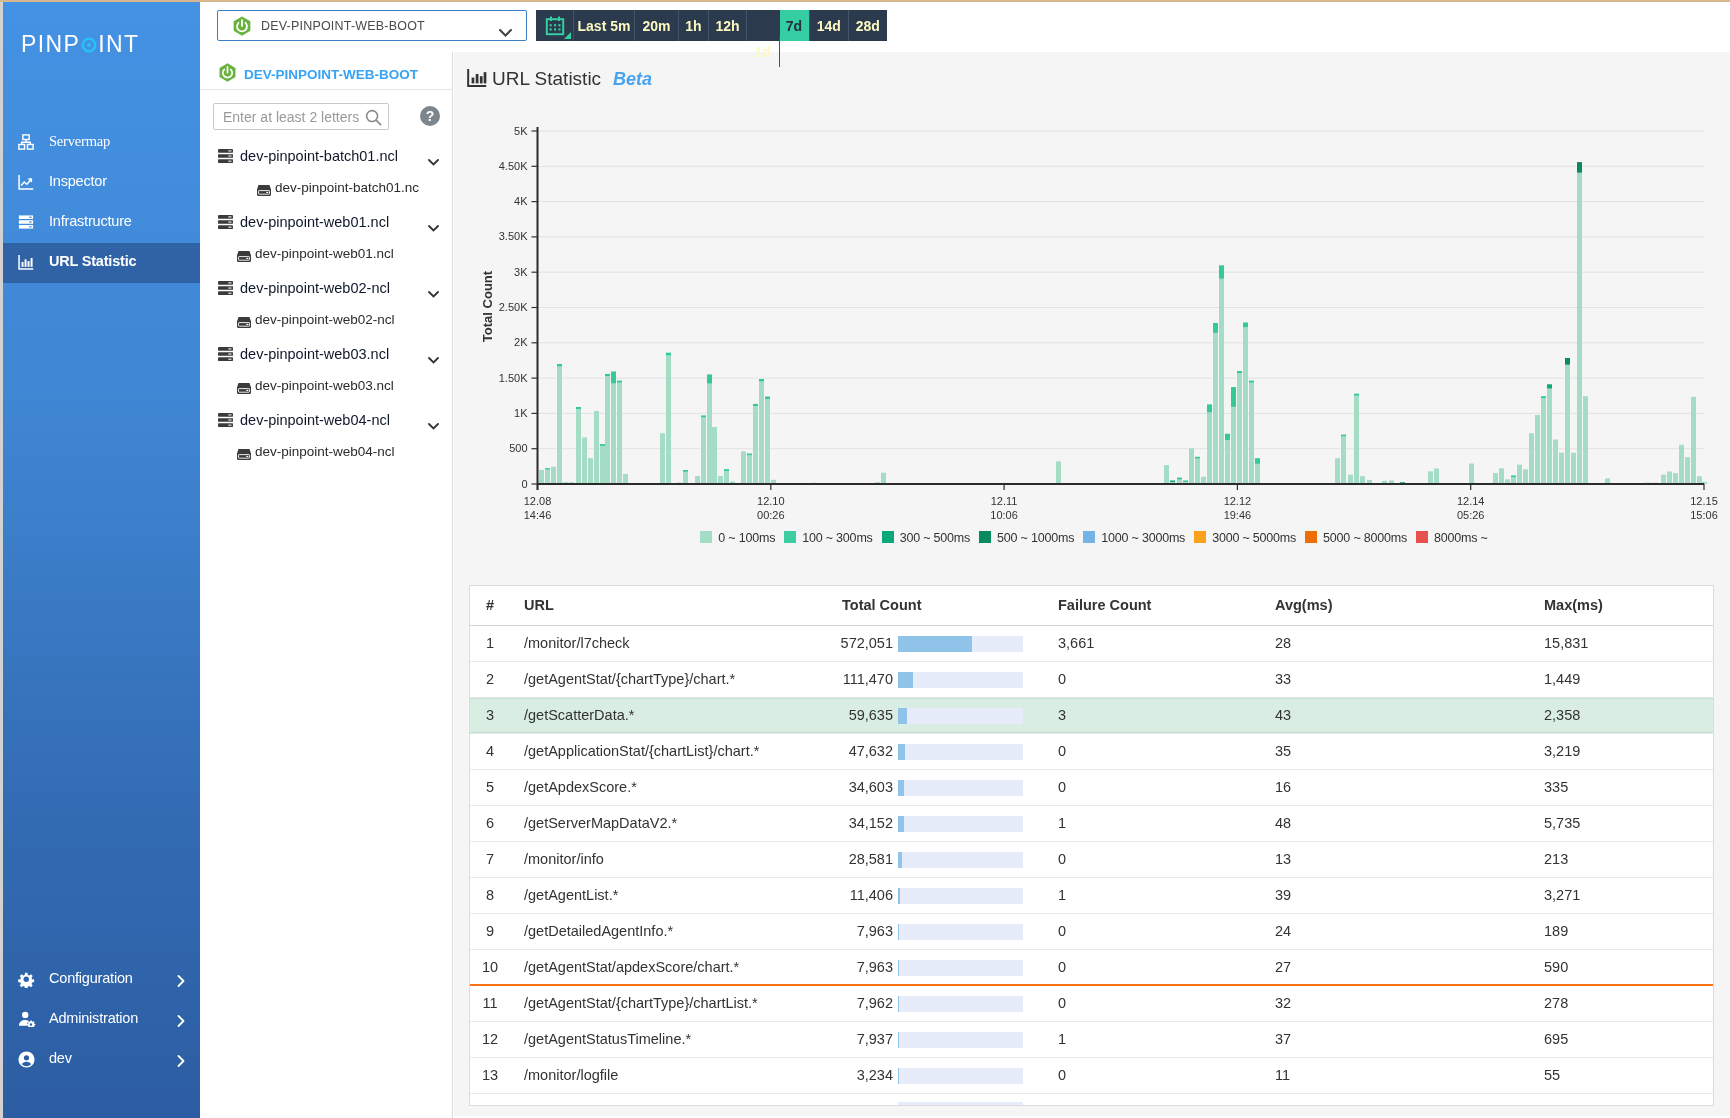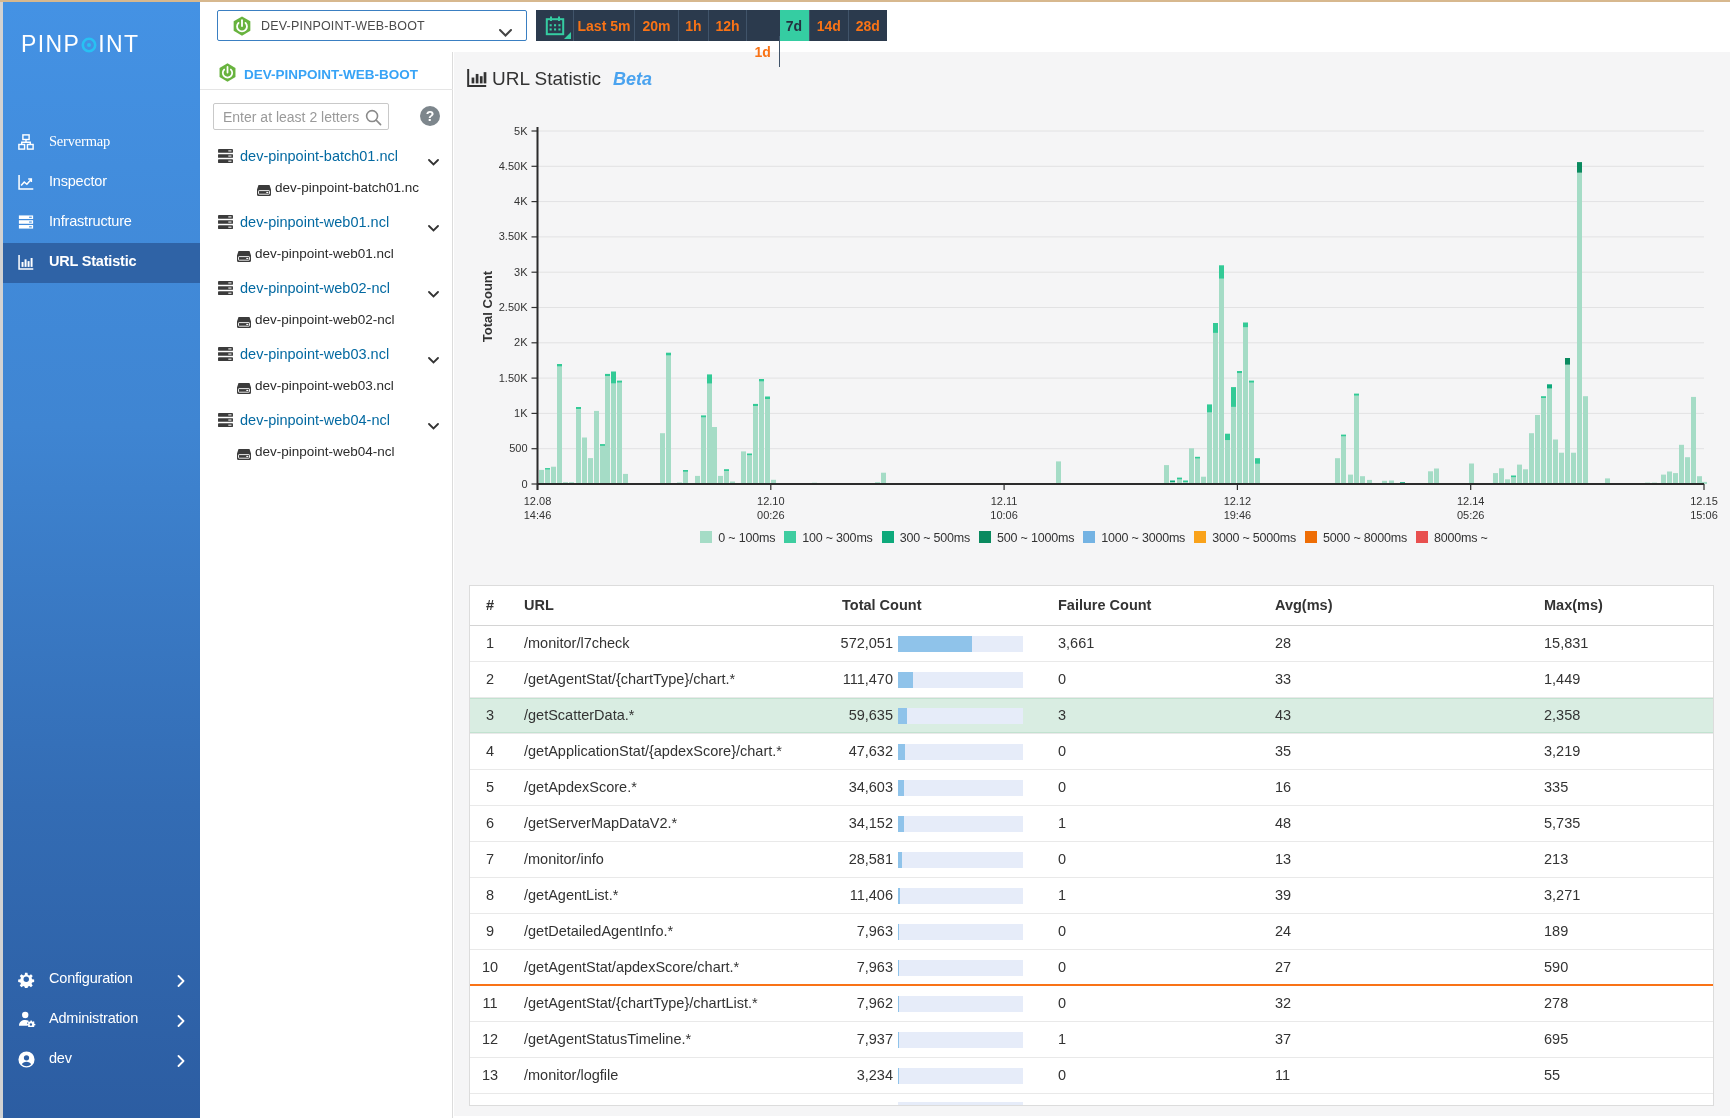--- a/index.html
+++ b/index.html
@@ -18,30 +18,30 @@
 #panel { left:200px; top:2px; width:253px; height:1116px; background:#fff; border-right:1px solid #dcdcdc; }
 #phead { position:absolute; left:17px; top:60px; width:236px; height:29px; }
 #phead .nm { position:absolute; left:27px; top:5px; font-size:13.5px; font-weight:bold; color:#37a3f6; white-space:nowrap; }
 #pline { position:absolute; left:0; top:87px; width:253px; border-top:1px solid #e5e5e5; }
 #sbox { position:absolute; left:13px; top:101px; width:176px; height:27px; border:1px solid #c9c9c9; border-radius:2px; background:#fff; }
 #sbox .ph { position:absolute; left:9px; top:5px; font-size:14px; color:#9a9a9a; }
 #sbox .sic { position:absolute; right:6px; top:5px; }
 #qmark { position:absolute; left:220px; top:104px; width:20px; height:20px; border-radius:50%; background:#7d868c; color:#fff; font-size:14px; font-weight:bold; text-align:center; line-height:20px; }
 .trow { position:absolute; left:0; width:253px; height:33px; }
 .ticon { position:absolute; left:18px; top:3px; }
-.tname { position:absolute; left:40px; top:2px; font-size:14.5px; color:#0369a1; }
+.tname { position:absolute; left:40px; top:2px; font-size:14.5px; color:#0f172a; }
 .tchev { position:absolute; left:228px; top:6px; }
 .ticon2 { position:absolute; left:37px; top:5px; }
 .tname2 { position:absolute; left:55px; top:3px; font-size:13.5px; color:#2b2b2b; }
 #header { left:452px; top:2px; width:1278px; height:50px; background:#fff; }
 #appsel { left:217px; top:10px; width:310px; height:31px; border:1.5px solid #3a7fc2; border-radius:2px; background:#fff; }
 #appsel .nm { position:absolute; left:43px; top:8px; font-size:12.5px; color:#4a4a4a; letter-spacing:0.2px; }
 #appsel .ch { position:absolute; right:14px; top:12px; }
 #timebar { left:536px; top:10px; height:31px; background:#2b3a4d; display:flex; z-index:10; }
-.tcell { height:31px; border-right:1px solid #41546a; color:#f97316; font-size:14px; font-weight:bold; display:flex; align-items:center; justify-content:center; position:relative; }
+.tcell { height:31px; border-right:1px solid #41546a; color:#fef9c3; font-size:14px; font-weight:bold; display:flex; align-items:center; justify-content:center; position:relative; }
 .tcell:last-child { border-right:none; }
 .tcell.sel { background:#35cda2; color:#243140; }
 .tcell.cal:after { content:""; position:absolute; right:2px; bottom:2px; border-left:7px solid transparent; border-bottom:7px solid #35cda2; }
 #content { left:454px; top:52px; width:1276px; height:1064px; background:#f5f5f6; }
 #ctitle { position:absolute; left:12px; top:13px; height:30px; white-space:nowrap; }
 #ctitle .ic { position:absolute; left:1px; top:4px; }
 #ctitle .t1 { position:absolute; left:26px; top:3px; font-size:19px; color:#333; white-space:nowrap; }
 #ctitle .t2 { position:absolute; left:147px; top:4px; font-size:18px; color:#4aa3ef; font-style:italic; font-weight:bold; }
 #ycap { position:absolute; left:-107px; top:247px; width:280px; transform:rotate(-90deg); transform-origin:center; font-size:13px; font-weight:bold; color:#333; text-align:center; }
 #legend { position:absolute; left:10px; top:478px; width:1260px; text-align:center; font-size:12.5px; letter-spacing:-0.2px; color:#333; }
@@ -578,21 +578,21 @@
         <span class="c tot">59,635</span>
 <span class="track">
           <span class="fill" style="width:7.3%"></span>
         </span>
 <span class="c fail">3</span>
         <span class="c avg">43</span>
         <span class="c mx">2,358</span>
 </div>
 <div style="position:relative;height:36px;border-bottom:1px solid #e9e9e9;">
 <span class="c num">4</span>
-        <span class="c url">/getApplicationStat/{apdexScore}/chart.*</span>
+        <span class="c url">/getApplicationStat/{chartList}/chart.*</span>
         <span class="c tot">47,632</span>
 <span class="track">
           <span class="fill" style="width:5.4%"></span>
         </span>
 <span class="c fail">0</span>
         <span class="c avg">35</span>
         <span class="c mx">3,219</span>
 </div>
 <div style="position:relative;height:36px;border-bottom:1px solid #e9e9e9;">
 <span class="c num">5</span>

